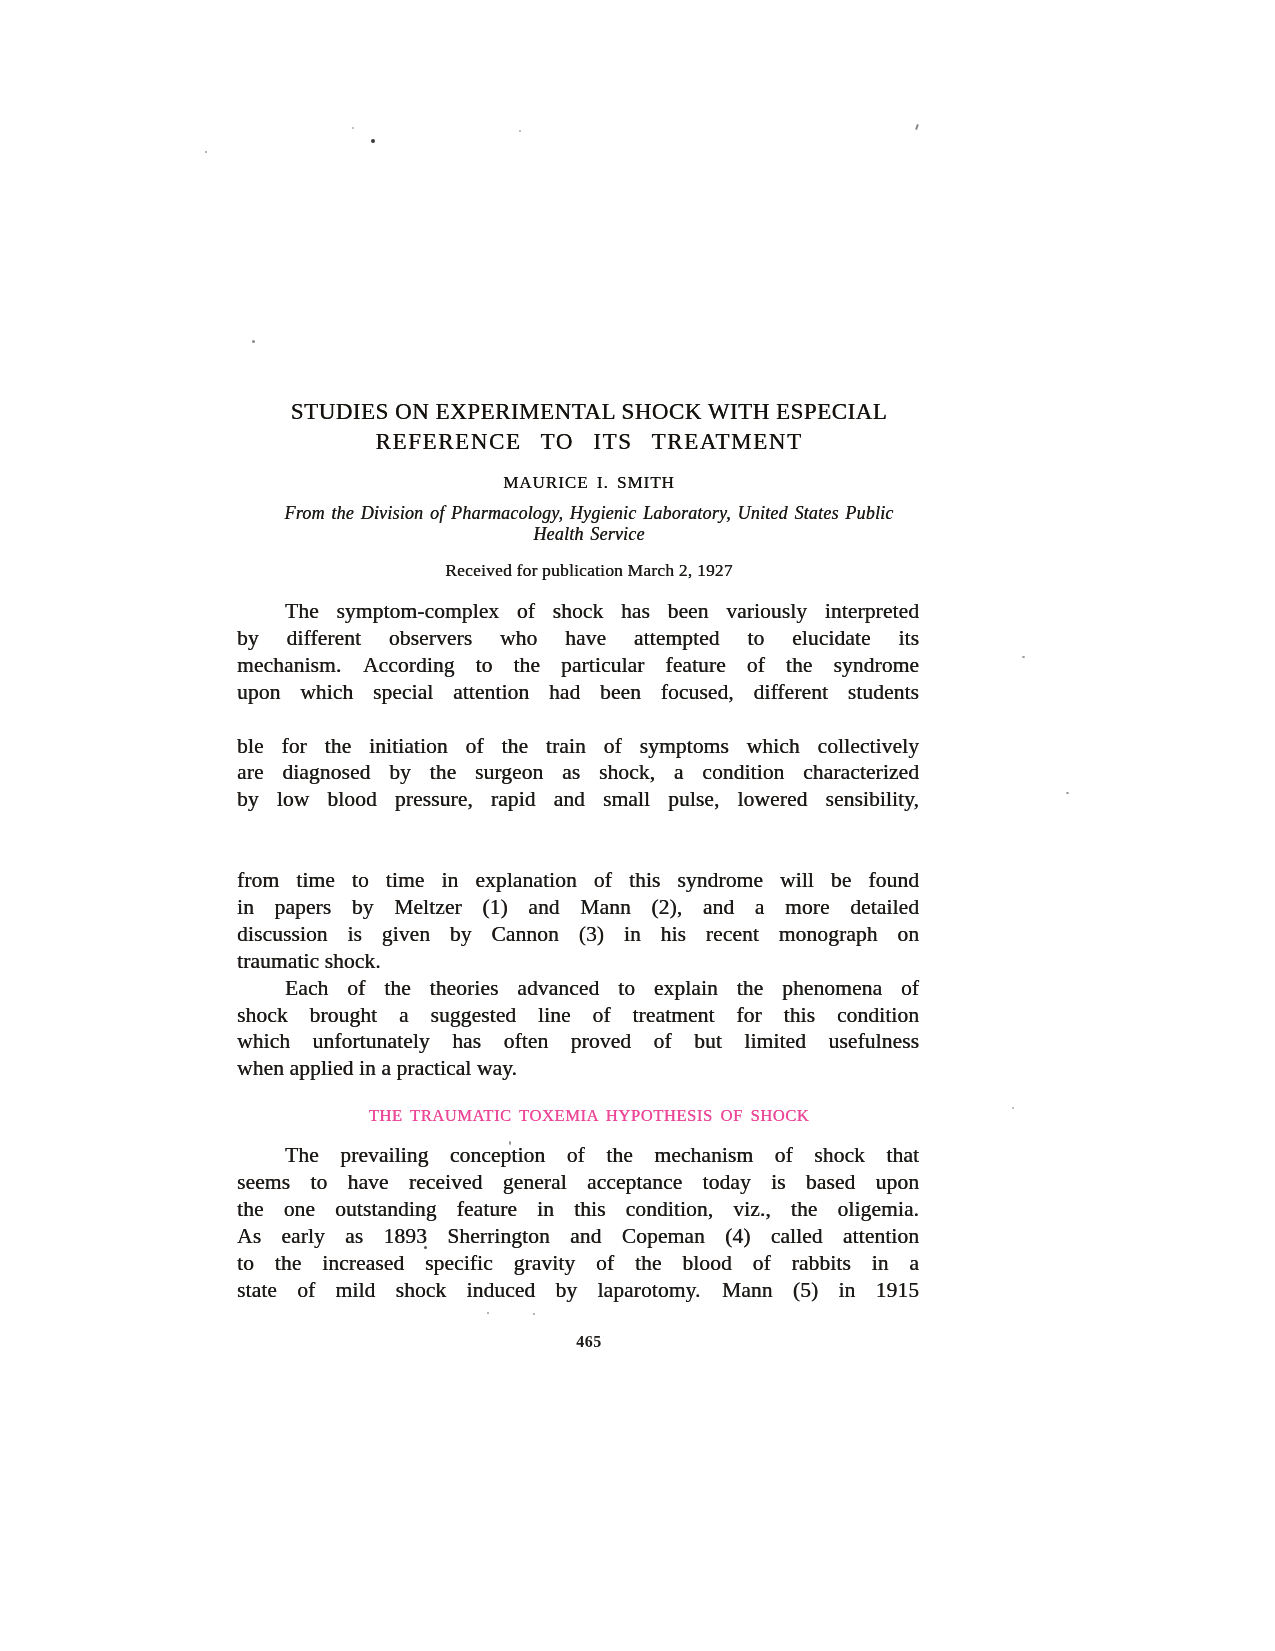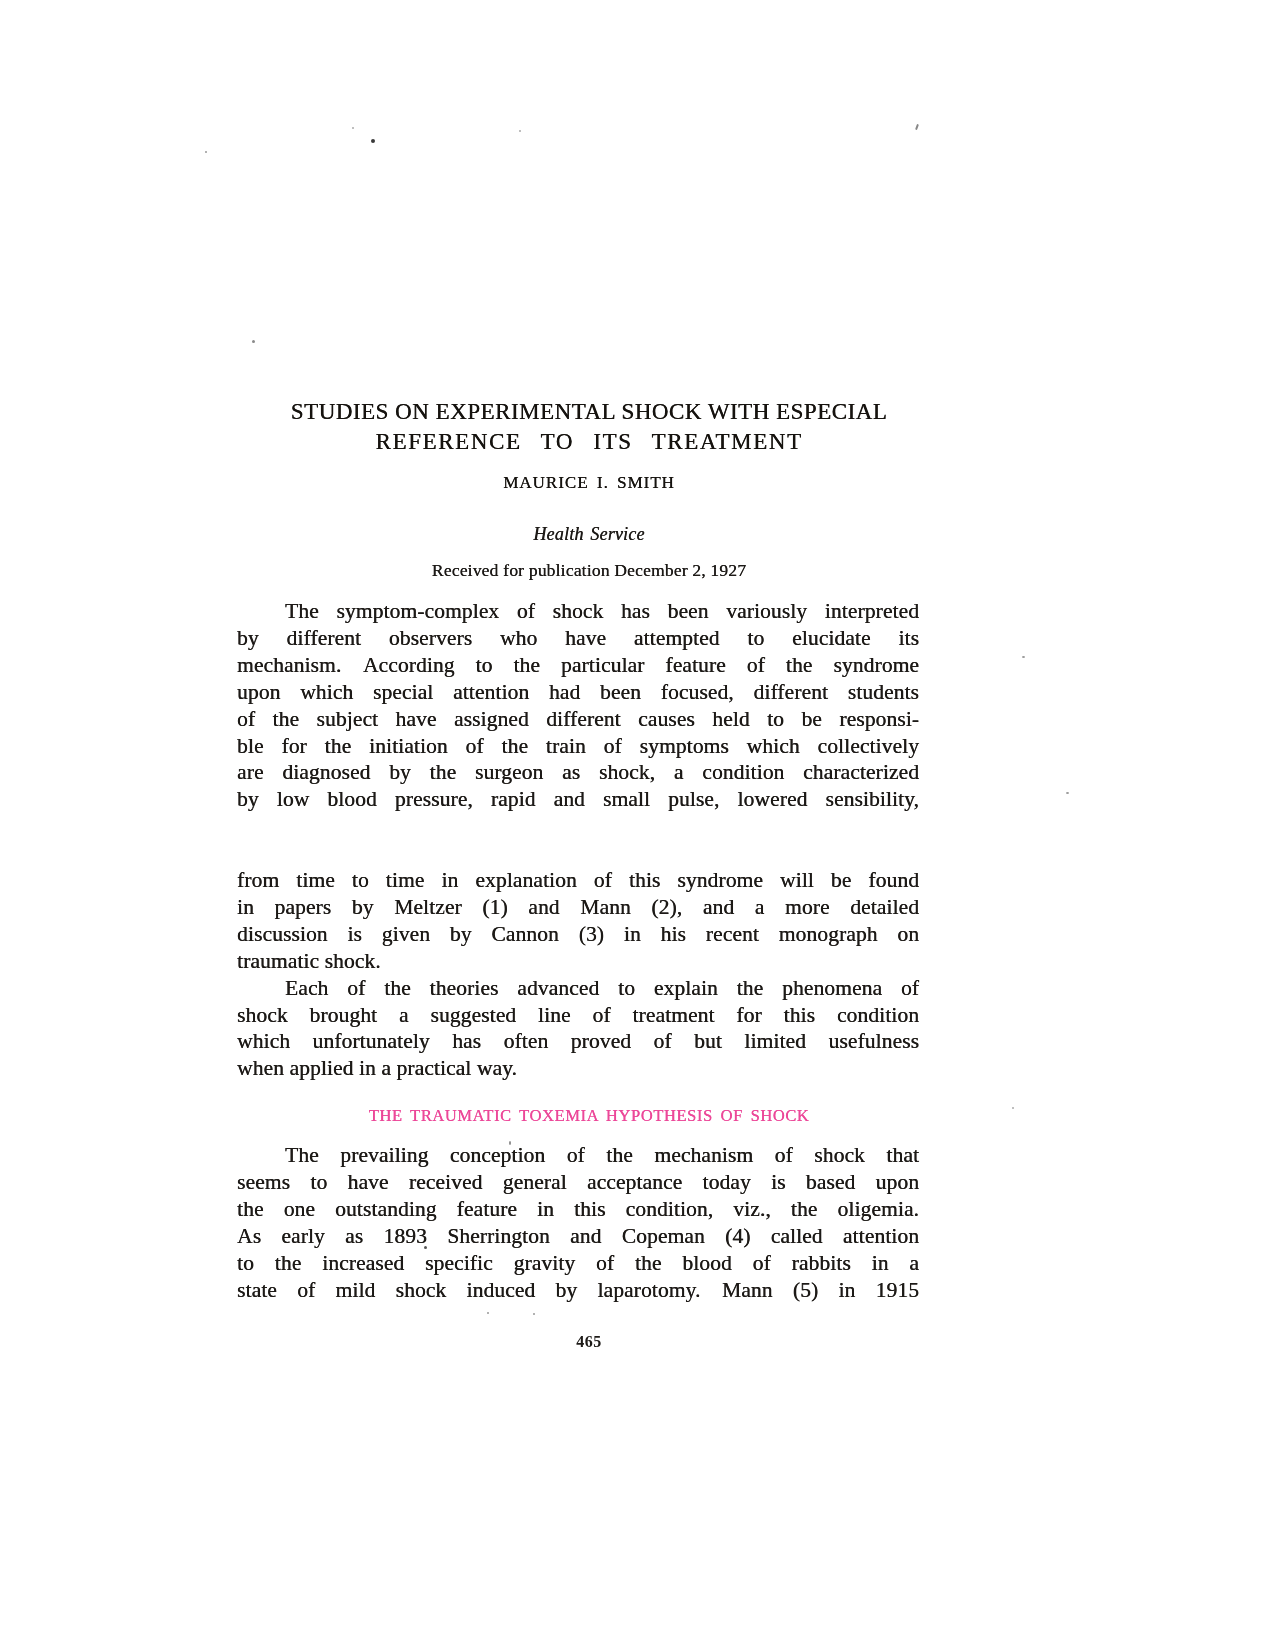--- a/index.html
+++ b/index.html
@@ -99,28 +99,28 @@
   }
 </style>
 </head>
 <body>
 
 <div class="sheet">
 
   <div class="ctr title" style="top:397px">STUDIES ON EXPERIMENTAL SHOCK WITH ESPECIAL</div>
   <div class="ctr title title2" style="top:427px">REFERENCE TO ITS TREATMENT</div>
   <div class="ctr author" style="top:472px">MAURICE I. SMITH</div>
+  <div class="ctr affil" style="top:503px">From the Division of Pharmacology, Hygienic Laboratory, United States Public</div>
   <div class="ctr affil" style="top:524px">Health Service</div>
-  <div class="ctr received" style="top:560px">Received for publication December 2, 1927</div>
+  <div class="ctr received" style="top:560px">Received for publication March 2, 1927</div>
 
   <div class="ln first" style="top:598px">The symptom-complex of shock has been variously interpreted</div>
   <div class="ln" style="top:625px">by different observers who have attempted to elucidate its</div>
   <div class="ln" style="top:652px">mechanism. According to the particular feature of the syndrome</div>
   <div class="ln" style="top:679px">upon which special attention had been focused, different students</div>
-  <div class="ln" style="top:706px">of the subject have assigned different causes held to be responsi-</div>
   <div class="ln" style="top:733px">ble for the initiation of the train of symptoms which collectively</div>
   <div class="ln" style="top:759px">are diagnosed by the surgeon as shock, a condition characterized</div>
   <div class="ln" style="top:786px">by low blood pressure, rapid and small pulse, lowered sensibility,</div>
   <div class="ln" style="top:867px">from time to time in explanation of this syndrome will be found</div>
   <div class="ln" style="top:894px">in papers by Meltzer (1) and Mann (2), and a more detailed</div>
   <div class="ln" style="top:921px">discussion is given by Cannon (3) in his recent monograph on</div>
   <div class="ln endpara" style="top:948px">traumatic shock.</div>
 
   <div class="ln first" style="top:975px">Each of the theories advanced to explain the phenomena of</div>
   <div class="ln" style="top:1002px">shock brought a suggested line of treatment for this condition</div>

